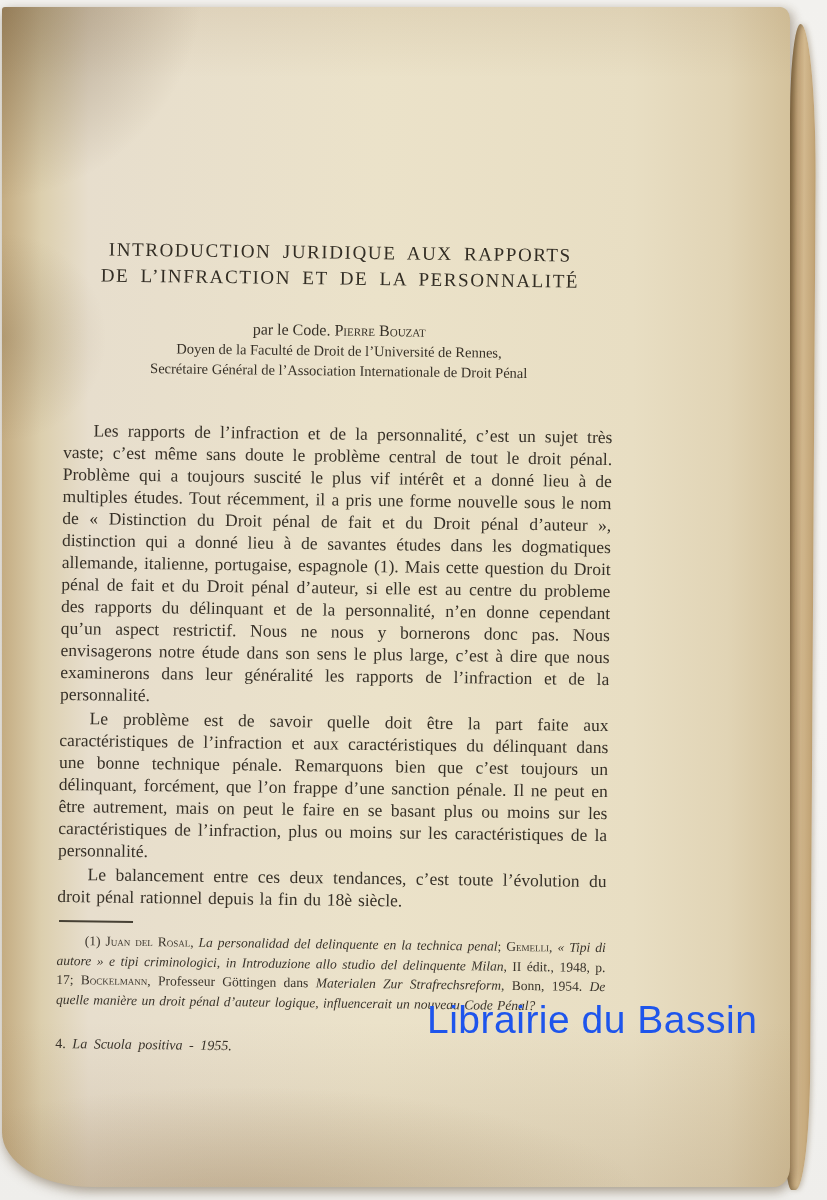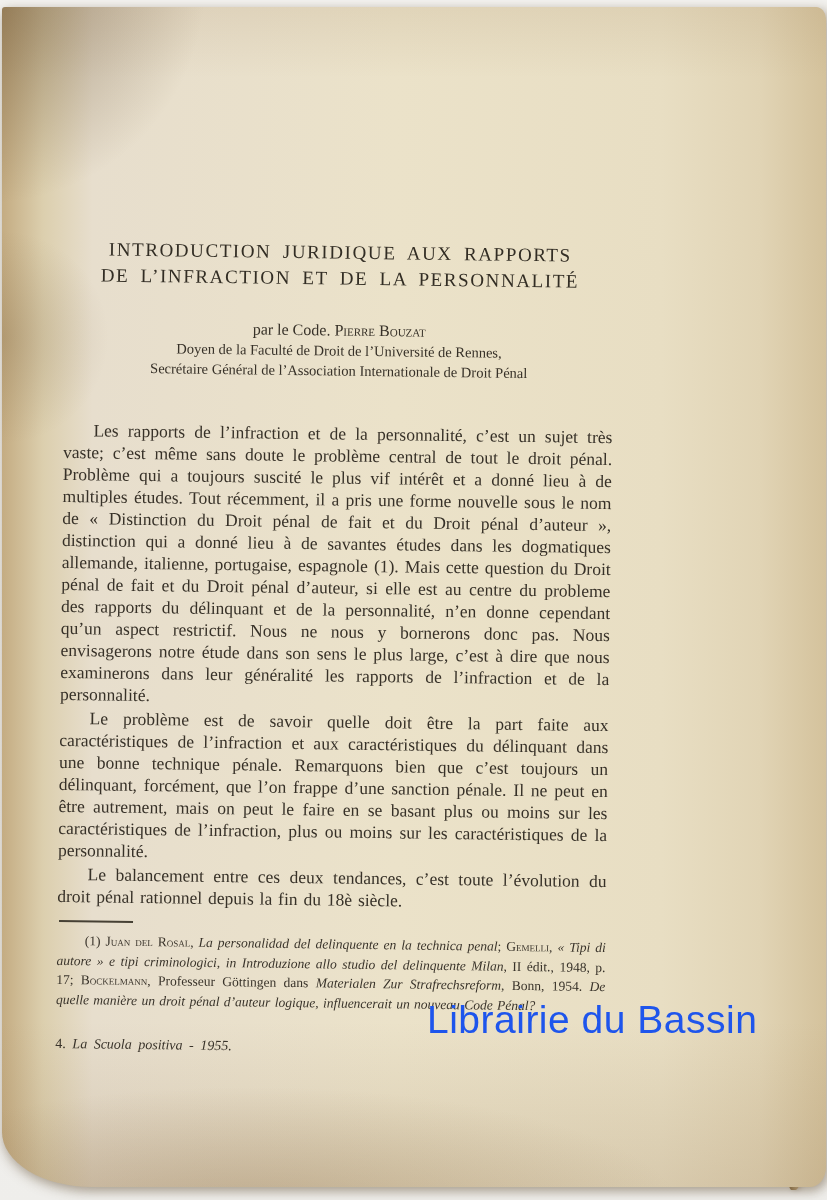--- a/index.html
+++ b/index.html
@@ -28,21 +28,20 @@
     background:
       radial-gradient(circle at -2% -2%, rgba(104,80,48,.55) 0%, rgba(104,80,48,0) 15%),
       radial-gradient(circle at 0% 28%, rgba(120,95,60,.25) 0%, rgba(120,95,60,0) 9%),
       radial-gradient(ellipse 70% 14% at 30% 102%, rgba(145,115,75,.35) 0%, rgba(145,115,75,0) 75%),
       linear-gradient(to bottom, rgba(160,130,90,.14) 0%, rgba(160,130,90,0) 6%, rgba(160,130,90,0) 86%, rgba(150,120,85,.20) 100%),
       linear-gradient(to right,#c4ac82 0%,#dccfae 5%,#e7decd 11%,#ebe2c9 48%,#e8dec3 80%,#e1d4b5 92%,#d4c29c 100%),
       #e9e0c7;
     border-radius:3px 10px 16px 36px / 3px 12px 20px 46px;
     border-bottom-left-radius:90px 55px;
     box-shadow:0 5px 12px rgba(95,75,45,.35), 5px 2px 10px rgba(95,75,45,.22);
-    padding-left:36px;
   }
 
   
   .content{
     position:absolute;left:64px;top:229px;width:549px;
     transform:rotate(0.75deg);transform-origin:0 0;
     color:#373128;
   }
 
   .title{

